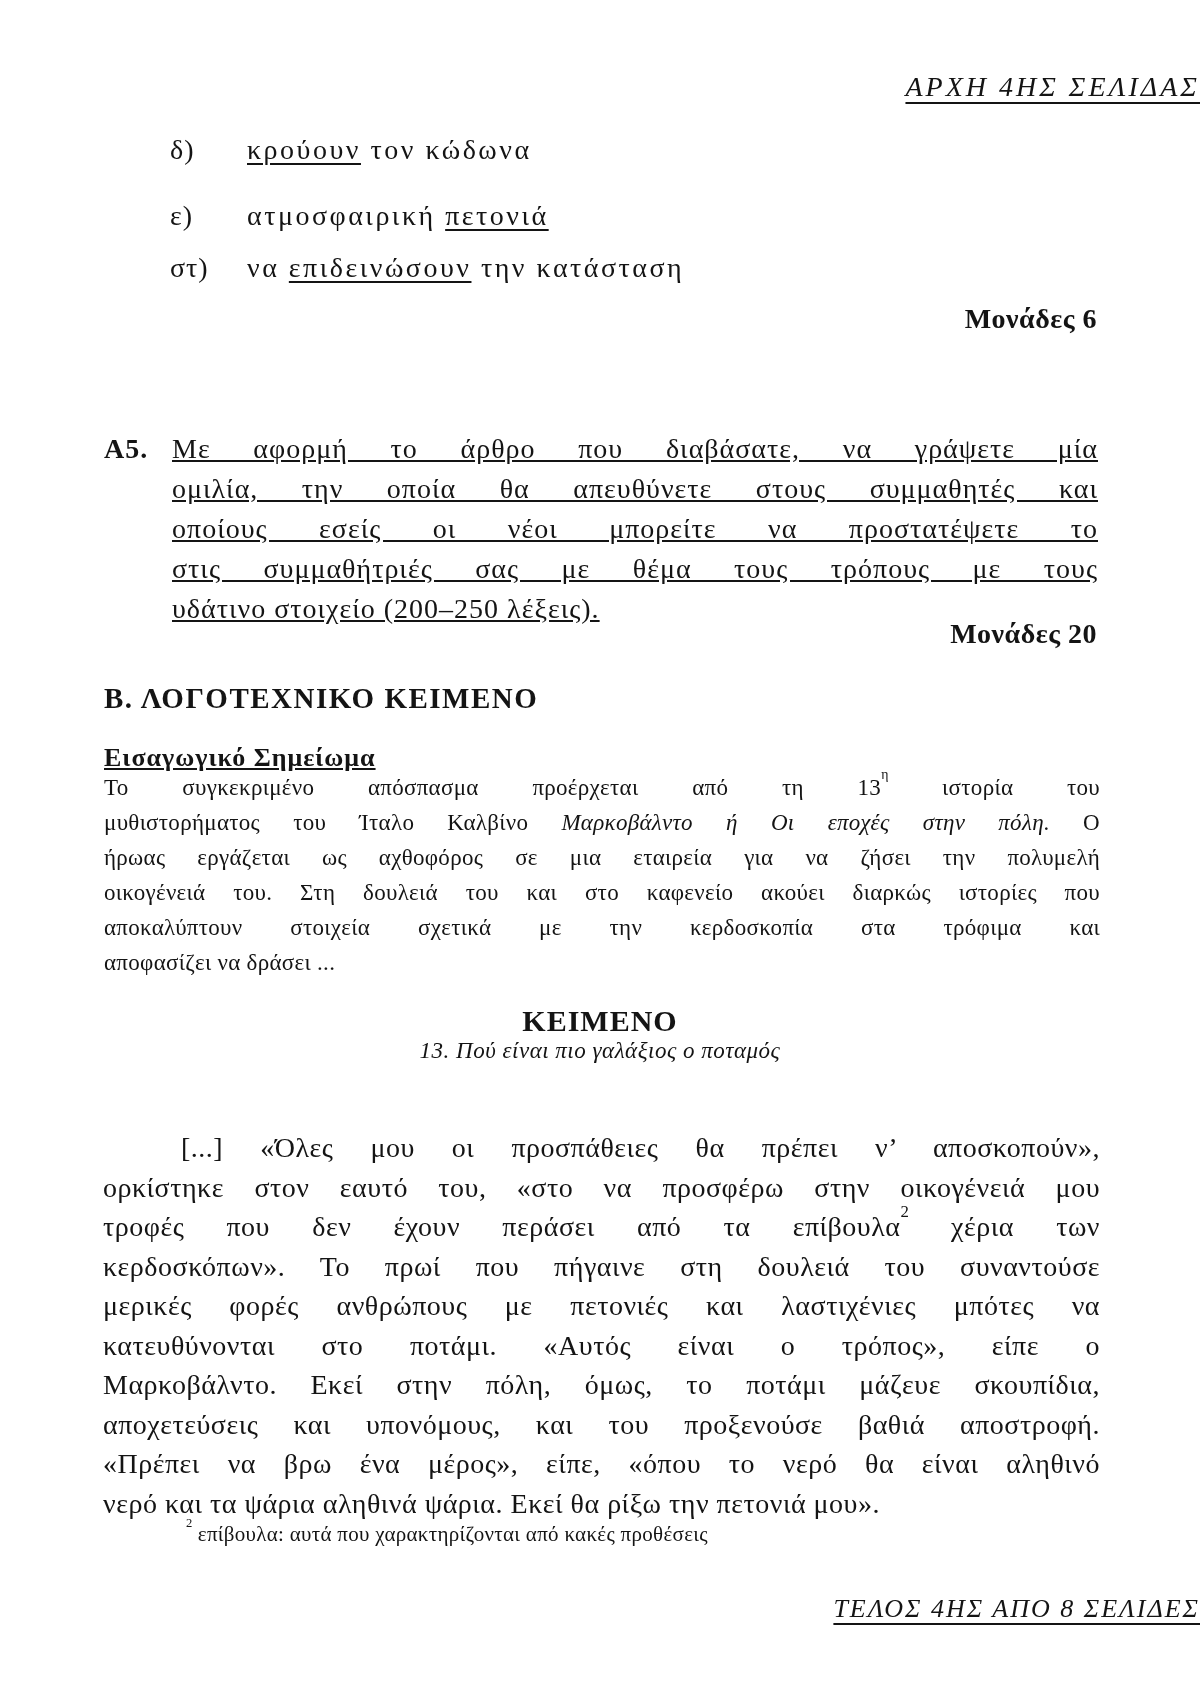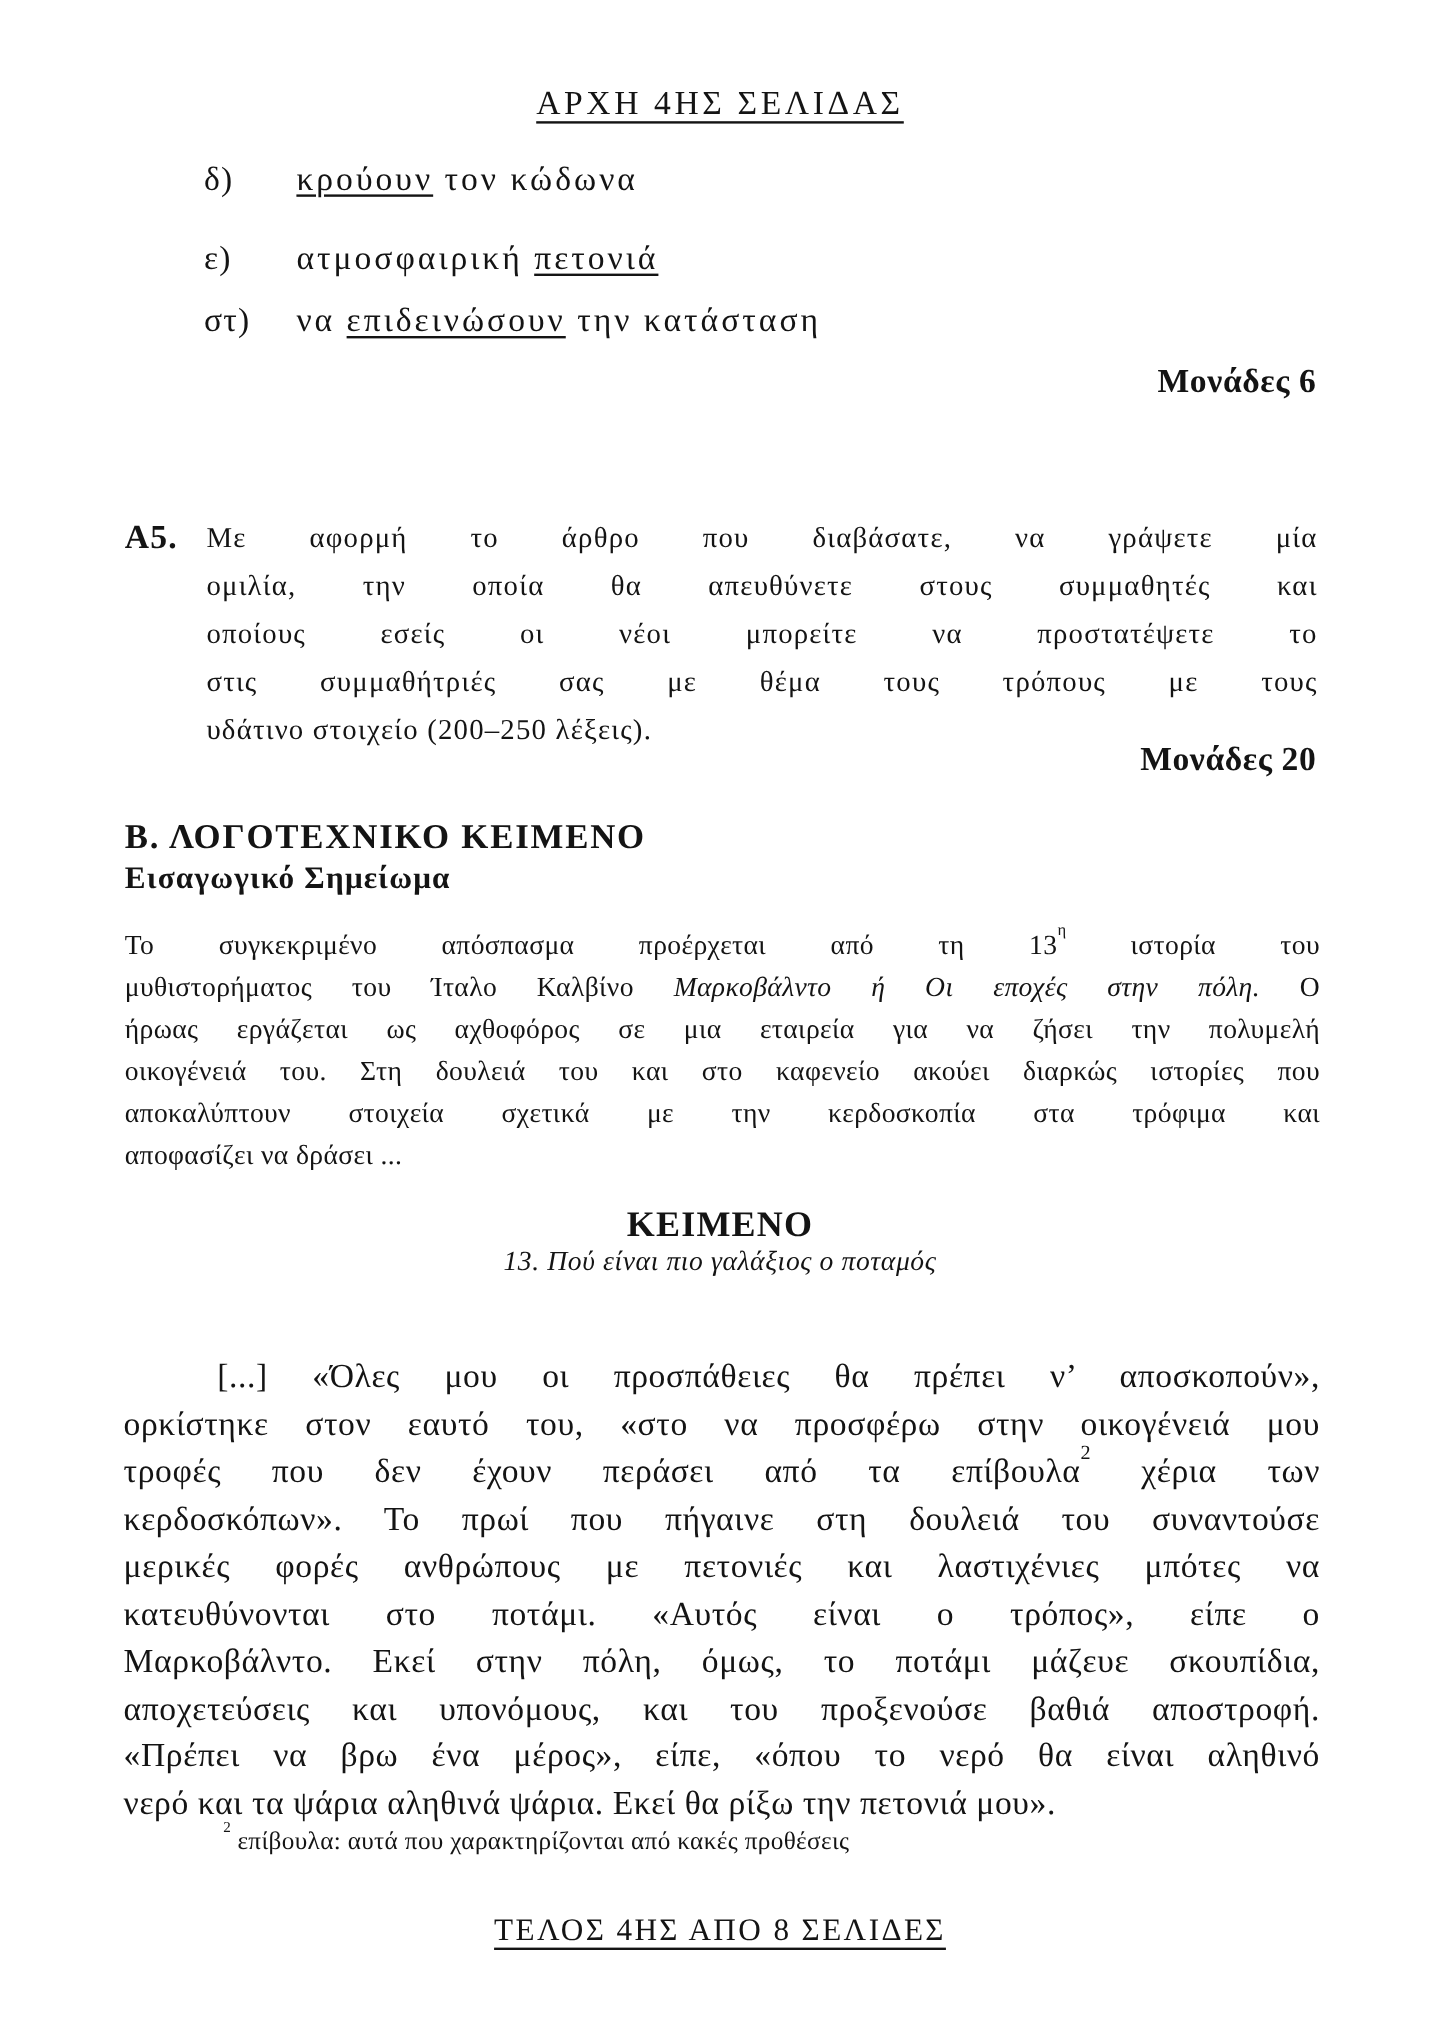--- a/index.html
+++ b/index.html
@@ -8,22 +8,22 @@
     background: #ffffff;
     font-family: "Liberation Serif", "DejaVu Serif", serif;
     color: #141414;
     -webkit-font-smoothing: antialiased;
   }
   .page { position: relative; width: 1200px; height: 1697px; background: #ffffff; overflow: hidden; }
   .abs { position: absolute; }
 
   
   .page-rule {
-    width: 100%; text-align: center;
-    font-size: 28px; letter-spacing: 3px; line-height: 34px;
+    width: 100%; text-align: right;
+    font-size: 28px; letter-spacing: 3px; line-height: 34px; font-style: italic;
   }
   .page-rule .u {
     text-decoration: underline;
     text-decoration-thickness: 2px;
     text-underline-offset: 6px;
   }
 
   
   .vocab-item { left: 170px; font-size: 28px; letter-spacing: 2.5px; line-height: 36px; white-space: nowrap; }
   .vocab-item .lab { display: inline-block; width: 77px; letter-spacing: 1px; }
@@ -43,21 +43,21 @@
 
   
   .jpara .jline {
     text-align: justify;
     text-align-last: justify;
   }
   .jpara .jline:last-child { text-align-last: left; }
   .jpara.indent-first .jline:first-child { padding-left: 78px; }
 
   .a5-label { left: 104px; font-weight: bold; font-size: 28px; line-height: 40px; letter-spacing: 1px; }
-  .a5-para { left: 172px; width: 926px; font-size: 24px; line-height: 40px; letter-spacing: 1px; }
+  .a5-para { left: 172px; width: 926px; font-size: 28px; line-height: 40px; letter-spacing: 1px; text-decoration: underline; }
 
   .b-title { left: 104px; font-weight: bold; font-size: 29px; line-height: 36px; letter-spacing: 1.5px; }
   .intro-heading { left: 104px; font-weight: bold; font-size: 26px; line-height: 32px; letter-spacing: 1px; }
   .intro-para { left: 104px; width: 996px; font-size: 23px; line-height: 35px; letter-spacing: 0.3px; }
   .intro-para .it { font-style: italic; }
 
   .season-title { width: 100%; text-align: center; font-weight: bold; font-size: 30px; line-height: 36px; letter-spacing: 1px; }
   .story-title { width: 100%; text-align: center; font-style: italic; font-size: 23px; line-height: 36px; letter-spacing: 0.5px; }
 
   .excerpt-para { left: 103px; width: 997px; font-size: 28px; line-height: 39.5px; letter-spacing: 0.5px; }
@@ -91,21 +91,21 @@
       <div class="jline"><span>Με αφορμή το άρθρο που διαβάσατε, να γράψετε μία</span></div>
       <div class="jline"><span>ομιλία, την οποία θα απευθύνετε στους συμμαθητές και</span></div>
       <div class="jline"><span>οποίους εσείς οι νέοι μπορείτε να προστατέψετε το</span></div>
       <div class="jline"><span>στις συμμαθήτριές σας με θέμα τους τρόπους με τους</span></div>
       <div class="jline"><span>υδάτινο στοιχείο (200–250 λέξεις).</span></div>
     </div>
 
   <div class="abs marks" style="top:617px;">Μονάδες 20</div>
 
   <div class="abs b-title" style="top:680px;">Β. ΛΟΓΟΤΕΧΝΙΚΟ ΚΕΙΜΕΝΟ</div>
-  <div class="abs intro-heading" style="top:716px;">Εισαγωγικό Σημείωμα</div>
+  <div class="abs intro-heading" style="top:742px;text-decoration:underline;">Εισαγωγικό Σημείωμα</div>
   <div class="abs intro-para jpara" style="top:770px;">
       <div class="jline"><span>Το συγκεκριμένο απόσπασμα προέρχεται από τη 13</span><sup>η</sup><span> ιστορία του</span></div>
       <div class="jline"><span>μυθιστορήματος του Ίταλο Καλβίνο </span><span class="it">Μαρκοβάλντο ή Οι εποχές στην πόλη.</span><span> Ο</span></div>
       <div class="jline"><span>ήρωας εργάζεται ως αχθοφόρος σε μια εταιρεία για να ζήσει την πολυμελή</span></div>
       <div class="jline"><span>οικογένειά του. Στη δουλειά του και στο καφενείο ακούει διαρκώς ιστορίες που</span></div>
       <div class="jline"><span>αποκαλύπτουν στοιχεία σχετικά με την κερδοσκοπία στα τρόφιμα και</span></div>
       <div class="jline"><span>αποφασίζει να δράσει ...</span></div>
     </div>
 
   <div class="abs season-title" style="top:1003px;">ΚΕΙΜΕΝΟ</div>

